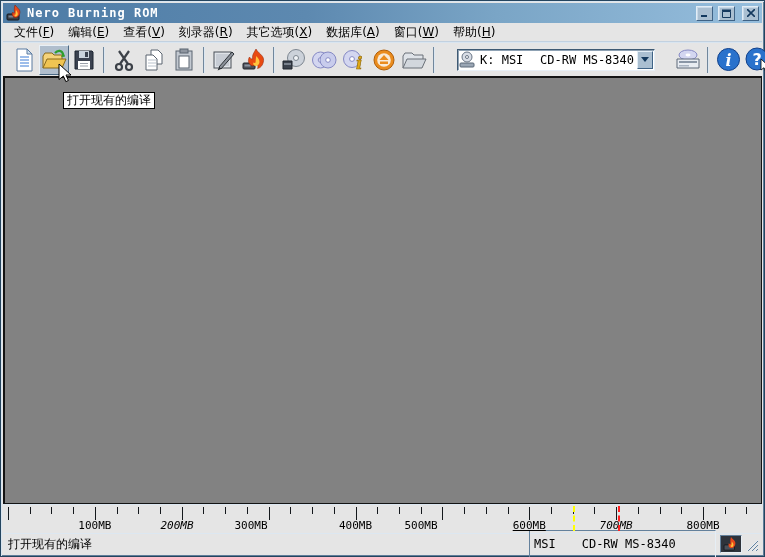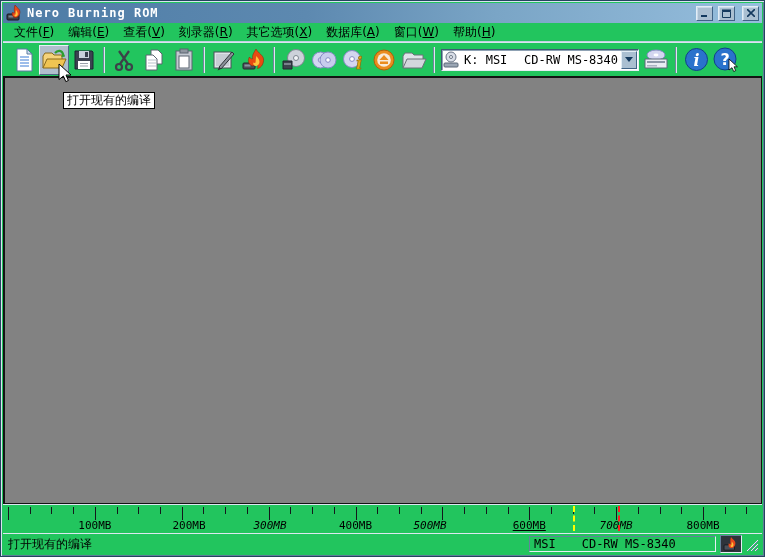--- a/index.html
+++ b/index.html
@@ -1,19 +1,19 @@
 <!DOCTYPE html>
 <html><head>
 <meta charset="utf-8">
 <style>
   html,body{margin:0;padding:0;background:#3a3a3a;}
   *{box-sizing:border-box;}
   body{font-family:"DejaVu Sans","Liberation Sans",sans-serif;font-size:12px;color:#000;}
 
-  .window{position:relative;width:765px;height:557px;background:#22c55e;
+  .window{position:relative;width:765px;height:557px;background:#e5e5e5;
     border:1px solid #24455f;padding:2px;display:flex;flex-direction:column;
     box-shadow:inset 1px 1px 0 #d9e5f0, inset -1px -1px 0 #5f7d99;}
 
   
   .titlebar{height:20px;flex:0 0 20px;display:flex;align-items:center;gap:3px;
     background:linear-gradient(90deg,#4e7ca6 0%,#5d89b0 40%,#7aa5c6 65%,#96bedd 100%);
     padding:0 3px;}
   .title-text{flex:1;color:#fff;font:bold 12px "DejaVu Sans Mono","Liberation Mono",monospace;
     letter-spacing:1px;white-space:nowrap;overflow:hidden;}
   .win-btn{width:17px;height:15px;margin-left:2px;background:#aabfd1;
@@ -27,21 +27,21 @@
   .menu-item{padding:1px 7px;white-space:nowrap;cursor:default;}
   .menu-item u{text-decoration:underline;}
 
   
   .toolbar{height:34px;flex:0 0 34px;display:flex;align-items:center;padding:2px 2px 2px 6px;
     border-top:1px solid #d9e5f0;}
   .tb-btn{width:30px;height:30px;flex:0 0 30px;display:flex;align-items:center;justify-content:center;
     border:1px solid transparent;}
   .tb-btn.raised{border-color:#e8f0f7 #4c6a85 #4c6a85 #e8f0f7;background:#b0becd;}
   .tb-sep{width:2px;height:26px;margin:0 4px;border-left:1px solid #71879c;border-right:1px solid #dce7f1;flex:0 0 2px;}
-  .combo{width:198px;height:22px;flex:0 0 198px;background:#fff;margin:0 2px;
+  .combo{width:198px;height:22px;flex:0 0 198px;background:#fff;margin:0 18px;
     border:1px solid;border-color:#3f5a73 #e6eef5 #e6eef5 #3f5a73;
     box-shadow:inset 1px 1px 0 #8fa2b4;
     display:flex;align-items:center;font:12px "DejaVu Sans Mono","Liberation Mono",monospace;justify-content:center;}
   .combo .dev{margin-left:4px;white-space:pre;}
   .combo .mod{margin-left:auto;margin-right:3px;white-space:pre;}
   .combo-arrow{width:16px;height:18px;flex:0 0 16px;margin-right:1px;background:#aabfd1;
     border:1px solid;border-color:#e2edf6 #3f6386 #3f6386 #e2edf6;
     display:flex;align-items:center;justify-content:center;}
   .combo-arrow .tri{width:0;height:0;border-left:4px solid transparent;border-right:4px solid transparent;border-top:5px solid #14395e;}
 
@@ -55,21 +55,21 @@
   .tick{position:absolute;top:2px;width:1px;background:#14181c;}
   .tick.major{height:13px;}
   .tick.minor{height:7px;}
   .tick-label{position:absolute;top:14px;white-space:nowrap;color:#000;}
   .marker{position:absolute;top:1px;bottom:2px;width:0;border-left:2px dashed;}
 
   
   .statusbar{height:21px;flex:0 0 21px;display:flex;align-items:center;
     border-top:1px solid #dce7f1;padding:0 2px;}
   .status-msg{flex:1;padding-left:3px;white-space:nowrap;}
-  .drive-panel{width:187px;height:16px;flex:0 0 187px;display:flex;align-items:center;
+  .drive-panel{width:187px;height:28px;flex:0 0 187px;display:flex;align-items:center;
     border:1px solid;border-color:#64819c #e6eef5 #e6eef5 #64819c;
     font:12px "DejaVu Sans Mono","Liberation Mono",monospace;overflow:hidden;}
   .drive-panel .dn{margin-left:4px;white-space:pre;}
   .drive-panel .dm{margin-left:26px;white-space:pre;}
   .nero-mini{width:22px;height:18px;flex:0 0 22px;margin:0 4px;display:flex;align-items:center;justify-content:center;
     border:1px solid;border-color:#64819c #e6eef5 #e6eef5 #64819c;background:#2e333b;}
   .grip{width:14px;height:14px;flex:0 0 14px;align-self:flex-end;margin-bottom:1px;}
 
   
   .tooltip{position:absolute;left:62px;top:91px;z-index:60;background:#ffffff;
@@ -289,36 +289,36 @@
       <div class="tick-label" style="left: 1px; margin-top: 28px;">0MB</div>
       <div class="tick minor" style="left: 26.7188px;"></div>
       <div class="tick minor" style="left: 48.4375px;"></div>
       <div class="tick minor" style="left: 70.1562px;"></div>
       <div class="tick major" style="left: 91.875px;"></div>
       <div class="tick-label" style="left: 91.875px; transform: translateX(-50%);">100MB</div>
       <div class="tick minor" style="left: 113.594px;"></div>
       <div class="tick minor" style="left: 135.312px;"></div>
       <div class="tick minor" style="left: 157.031px;"></div>
       <div class="tick major" style="left: 178.75px;"></div>
-      <div class="tick-label" style="left: 186px; transform: translateX(-50%);">200MB</div>
+      <div class="tick-label" style="left: 174px; transform: translateX(-50%); font-style: italic;">200MB</div>
       <div class="tick minor" style="left: 200.469px;"></div>
       <div class="tick minor" style="left: 222.188px;"></div>
       <div class="tick minor" style="left: 243.906px;"></div>
       <div class="tick major" style="left: 265.625px;"></div>
-      <div class="tick-label" style="left: 267px; transform: translateX(-50%); font-style: italic;">300MB</div>
+      <div class="tick-label" style="left: 248px; transform: translateX(-50%);">300MB</div>
       <div class="tick minor" style="left: 287.344px;"></div>
       <div class="tick minor" style="left: 309.062px;"></div>
       <div class="tick minor" style="left: 330.781px;"></div>
       <div class="tick major" style="left: 352.5px;"></div>
       <div class="tick-label" style="left: 352.5px; transform: translateX(-50%);">400MB</div>
       <div class="tick minor" style="left: 374.219px;"></div>
       <div class="tick minor" style="left: 395.938px;"></div>
       <div class="tick minor" style="left: 417.656px;"></div>
       <div class="tick major" style="left: 439.375px;"></div>
-      <div class="tick-label" style="left: 427px; transform: translateX(-50%); font-style: italic;">500MB</div>
+      <div class="tick-label" style="left: 418px; transform: translateX(-50%);">500MB</div>
       <div class="tick minor" style="left: 461.094px;"></div>
       <div class="tick minor" style="left: 482.812px;"></div>
       <div class="tick minor" style="left: 504.531px;"></div>
       <div class="tick major" style="left: 526.25px;"></div>
       <div class="tick-label" style="left: 526.25px; transform: translateX(-50%); text-decoration: underline;">600MB</div>
       <div class="tick minor" style="left: 547.969px;"></div>
       <div class="tick minor" style="left: 569.688px;"></div>
       <div class="tick minor" style="left: 591.406px;"></div>
       <div class="tick major" style="left: 613.125px;"></div>
       <div class="tick-label" style="left: 613.125px; transform: translateX(-50%); font-style: italic;">700MB</div>

